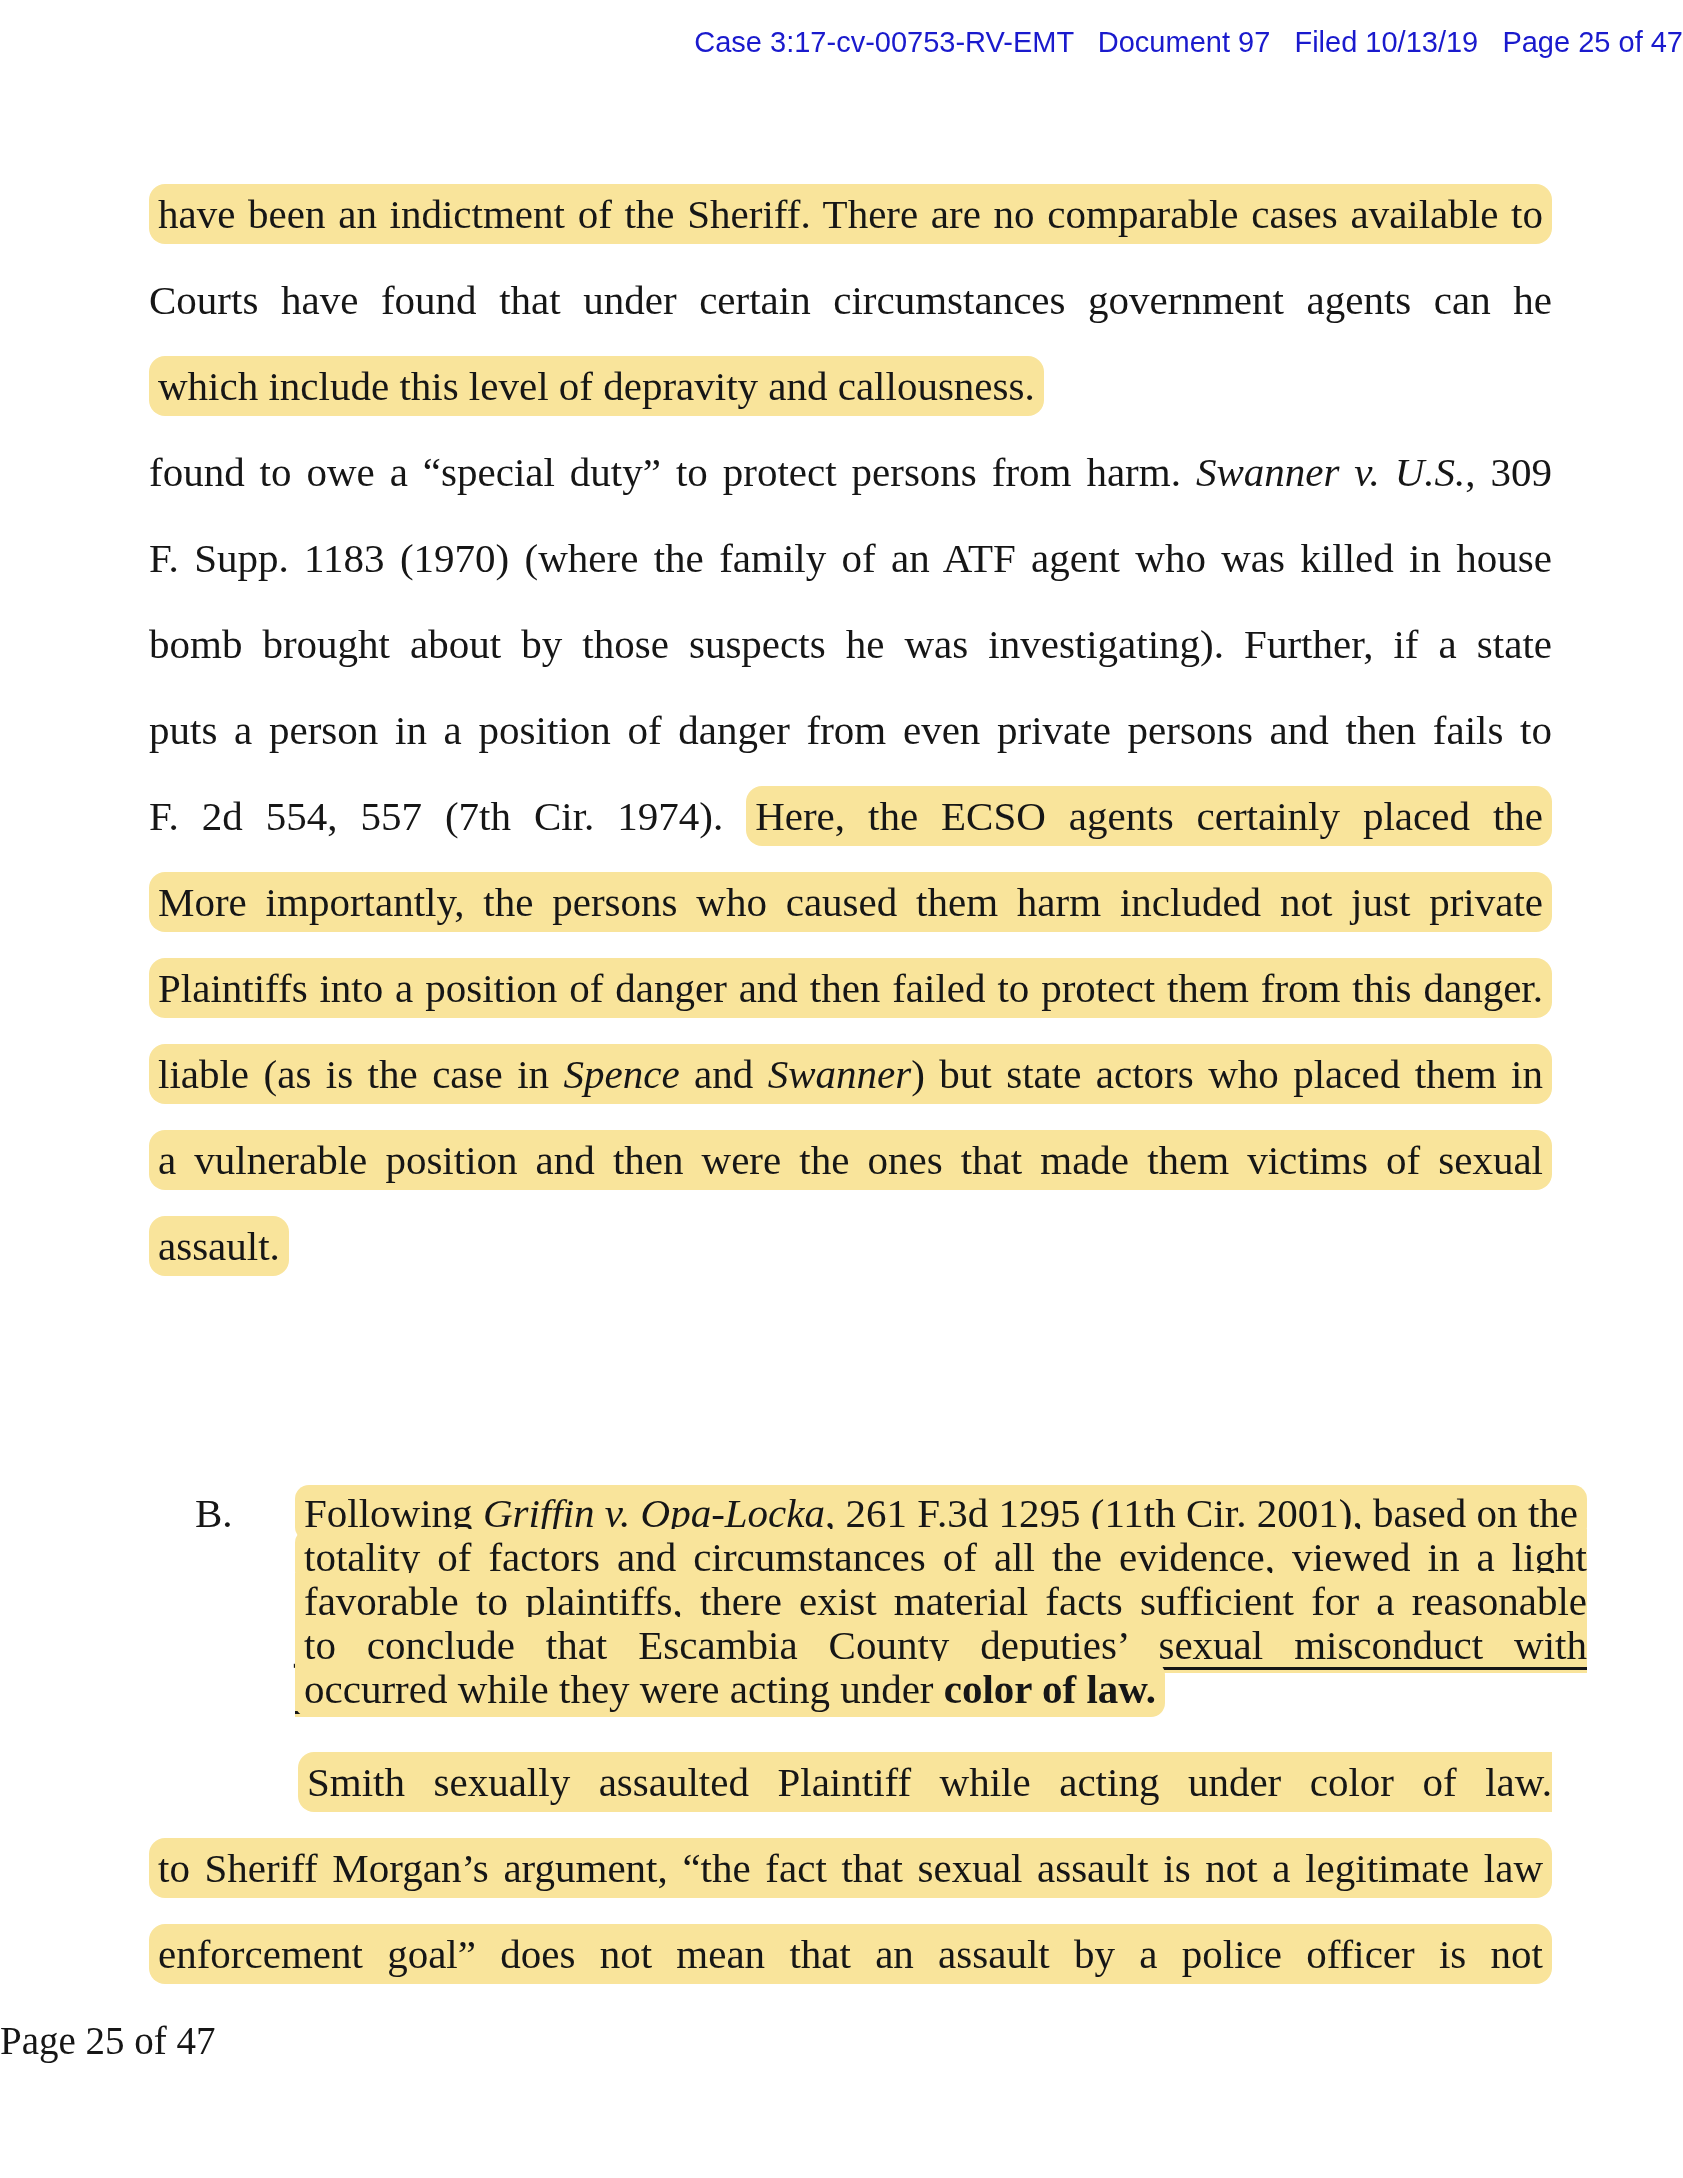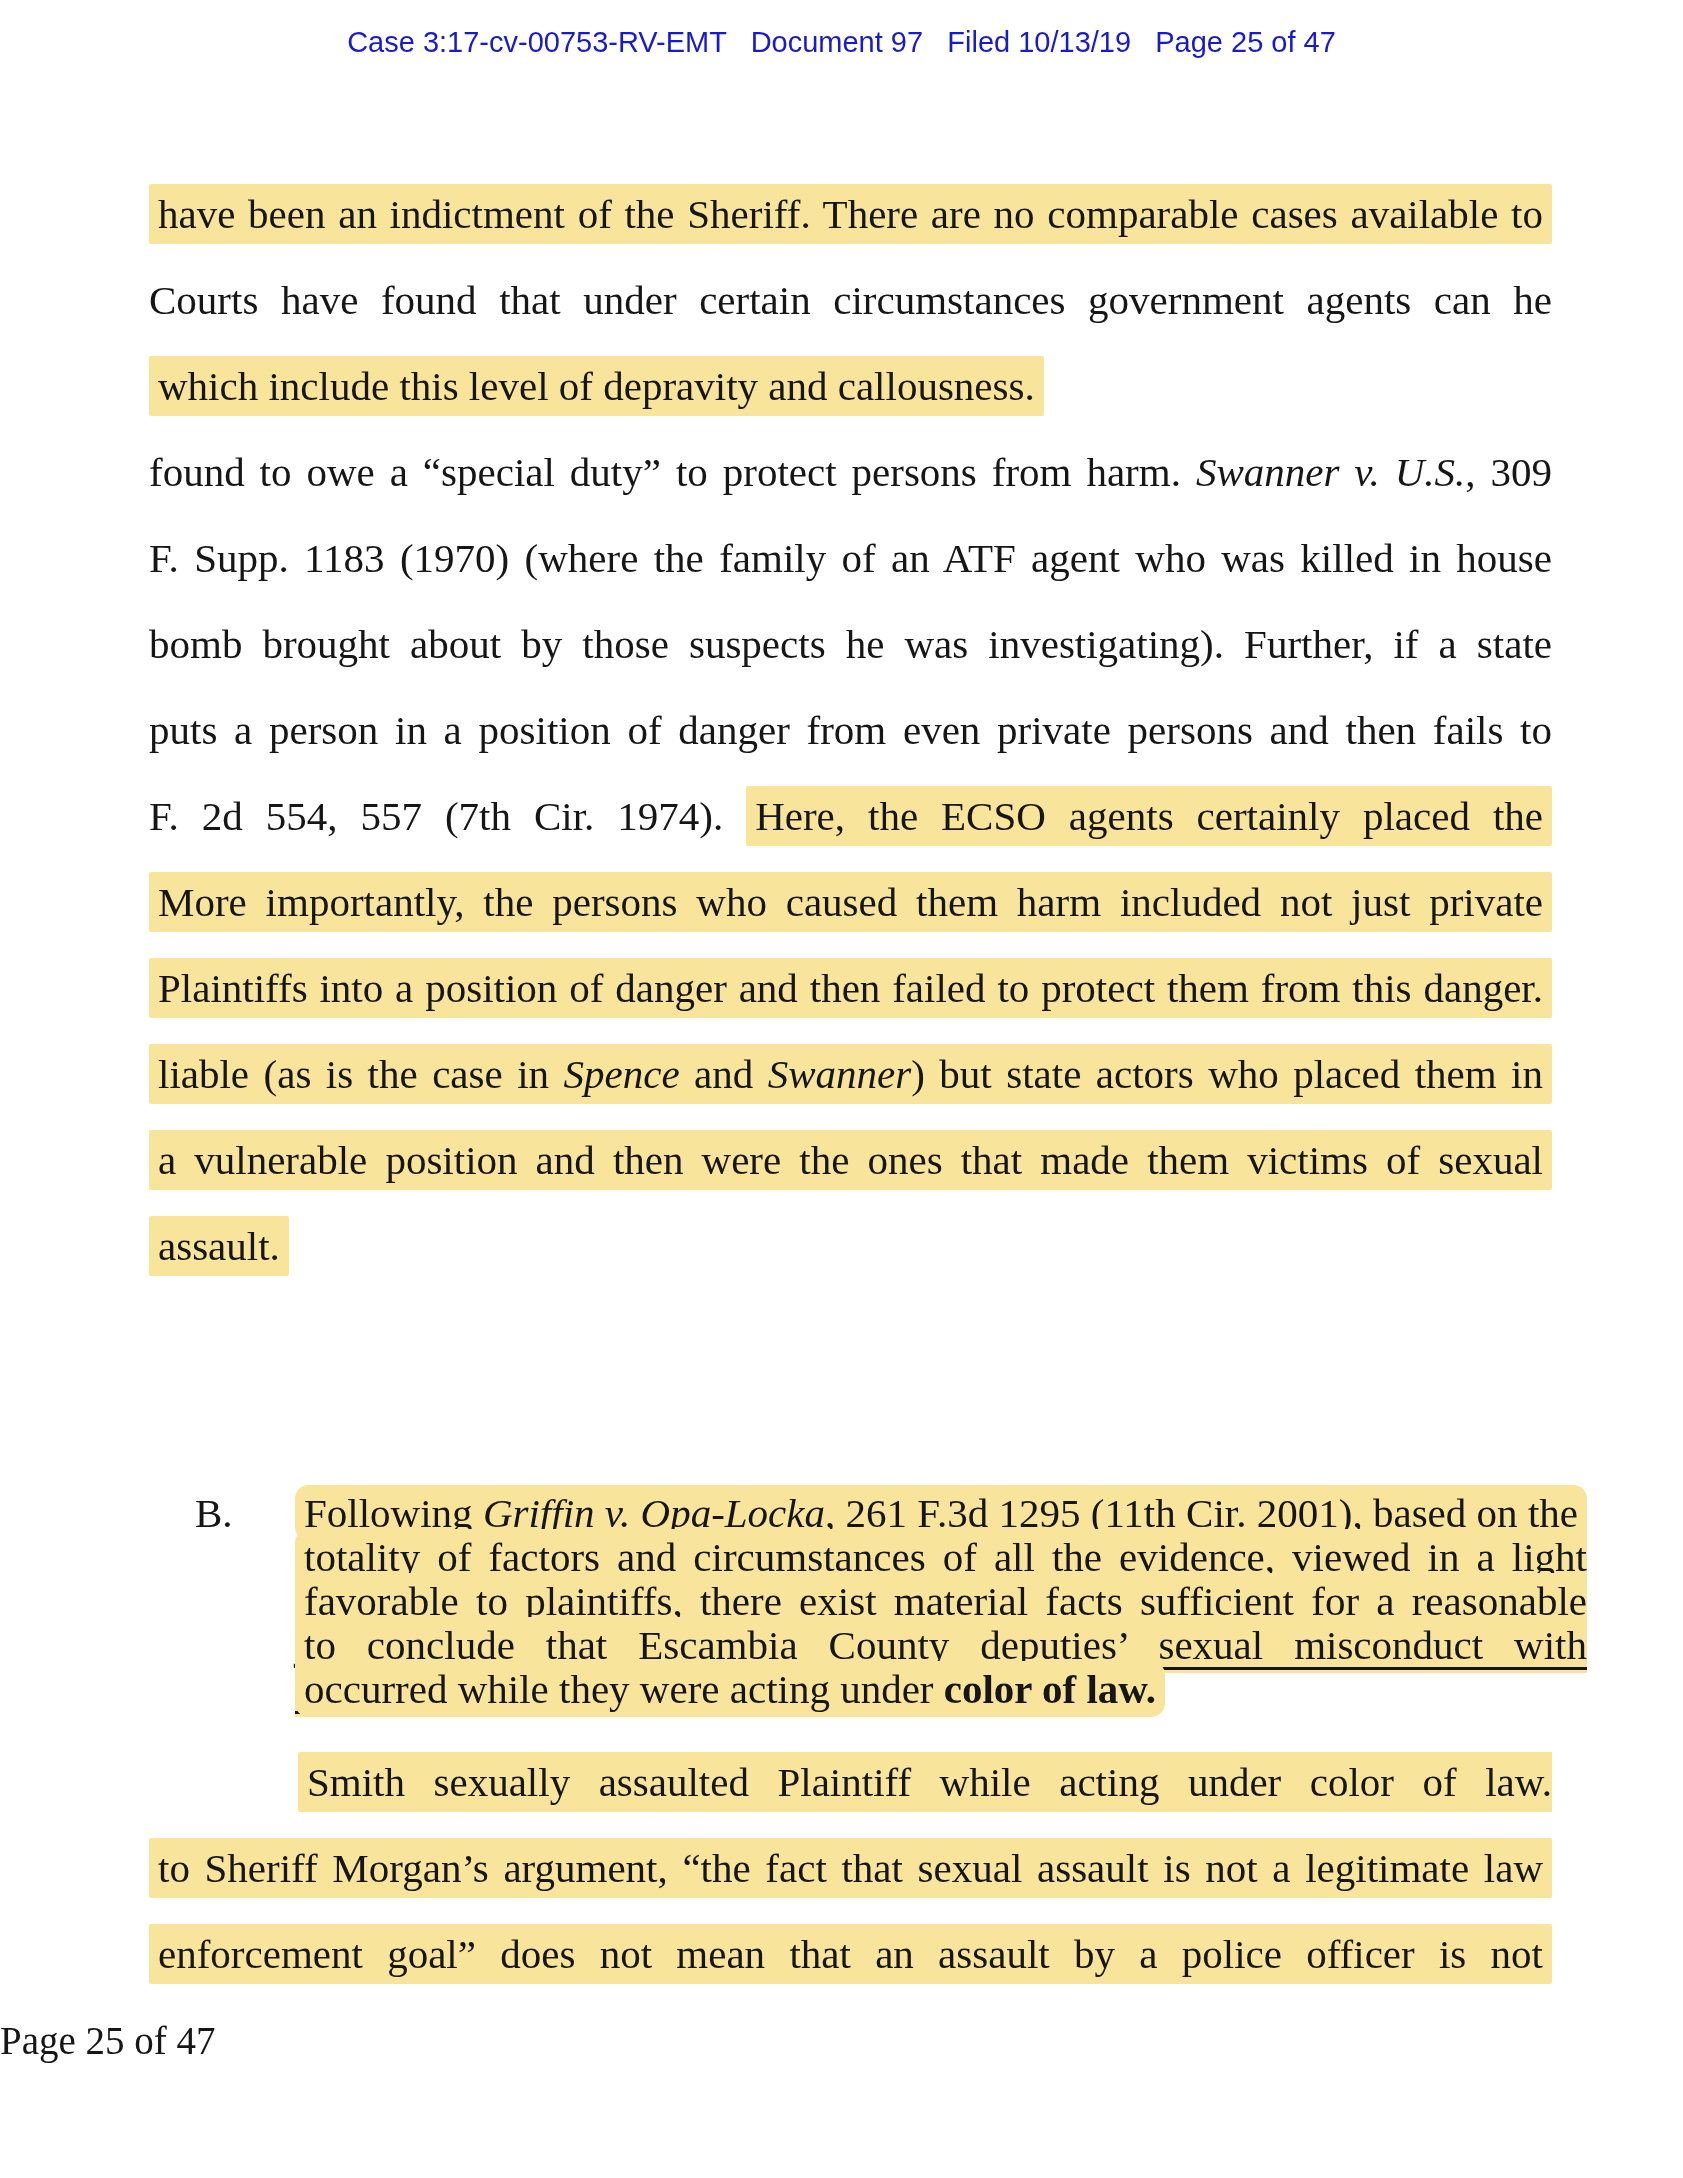--- a/index.html
+++ b/index.html
@@ -3,29 +3,29 @@
 <meta charset="utf-8">
 <style>
   html,body { margin:0; padding:0; background:#ffffff; }
   .page {
     position:relative; width:1683px; height:2178px; background:#ffffff;
     color:#161616; overflow:hidden;
     font-family:"Liberation Serif", serif;
   }
   .stamp {
     position:absolute; top:26px; left:0; width:100%;
-    text-align:center; white-space:pre;
+    text-align:right; white-space:pre;
     font-family:"Liberation Sans", sans-serif;
     font-size:29px; color:var(--hdr,#1a1acd);
   }
   .bodyblock { position:absolute; left:149px; top:171px; width:1403px; font-size:41px; }
   .para3     { position:absolute; left:149px; top:1739px; width:1403px; font-size:41px; }
   .tline { height:86px; line-height:86px; }
   .just  { text-align:justify; text-align-last:justify; text-justify:inter-word; }
-  .hl    { background:var(--hl,#f9e49b); padding:7px 9px; border-radius:2px; }
+  .hl    { background:var(--hl,#f9e49b); padding:7px 9px; border-radius:16px; }
   .it { font-style:italic; }
   .bd { font-weight:bold; }
   .ul { text-decoration:underline; text-decoration-thickness:3px; text-underline-offset:8px; }
   .heading { position:absolute; left:195px; top:1491px; width:1356px; font-size:41px; }
   .heading-label { position:absolute; left:0; top:0; line-height:44px; }
   .heading-lines { margin-left:100px; width:1292px; }
   .heading-lines .tline { height:44px; line-height:44px; }
   .heading-lines .hl { padding:5px 9px; border-radius:14px; }
   .pagefooter {
     position:absolute; top:2018px; left:0; width:100%;

